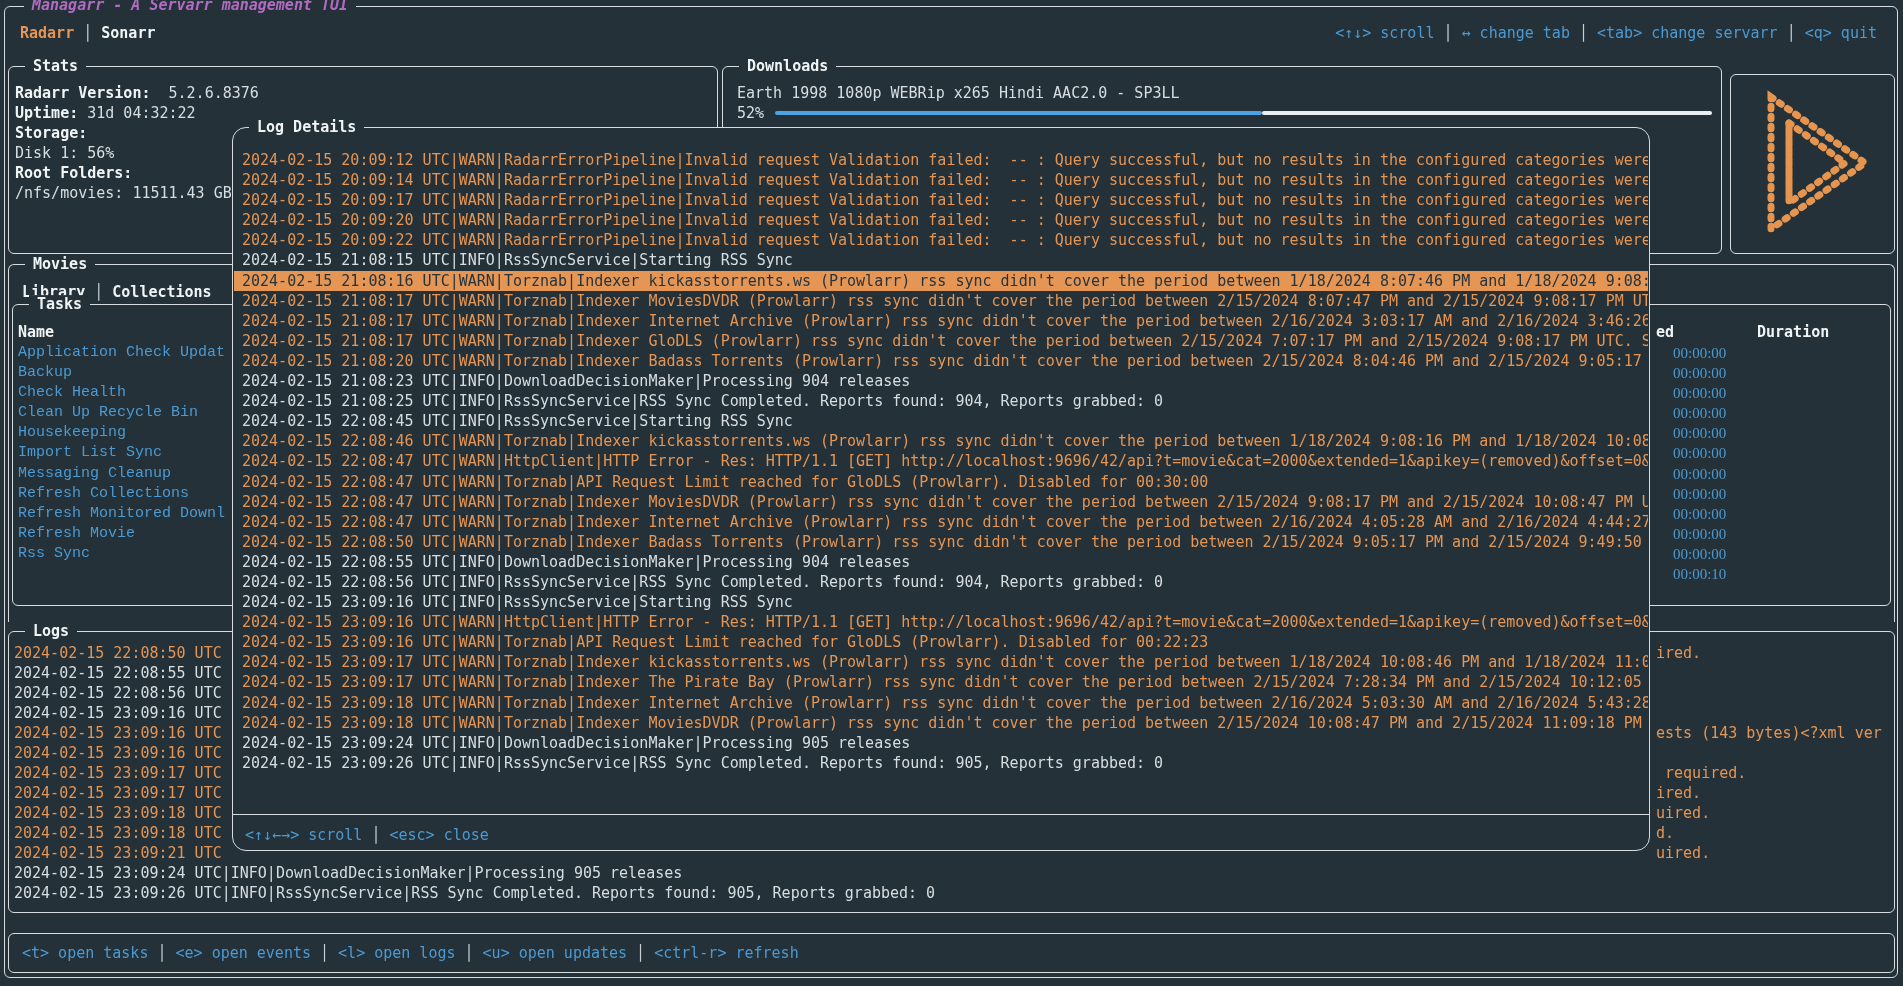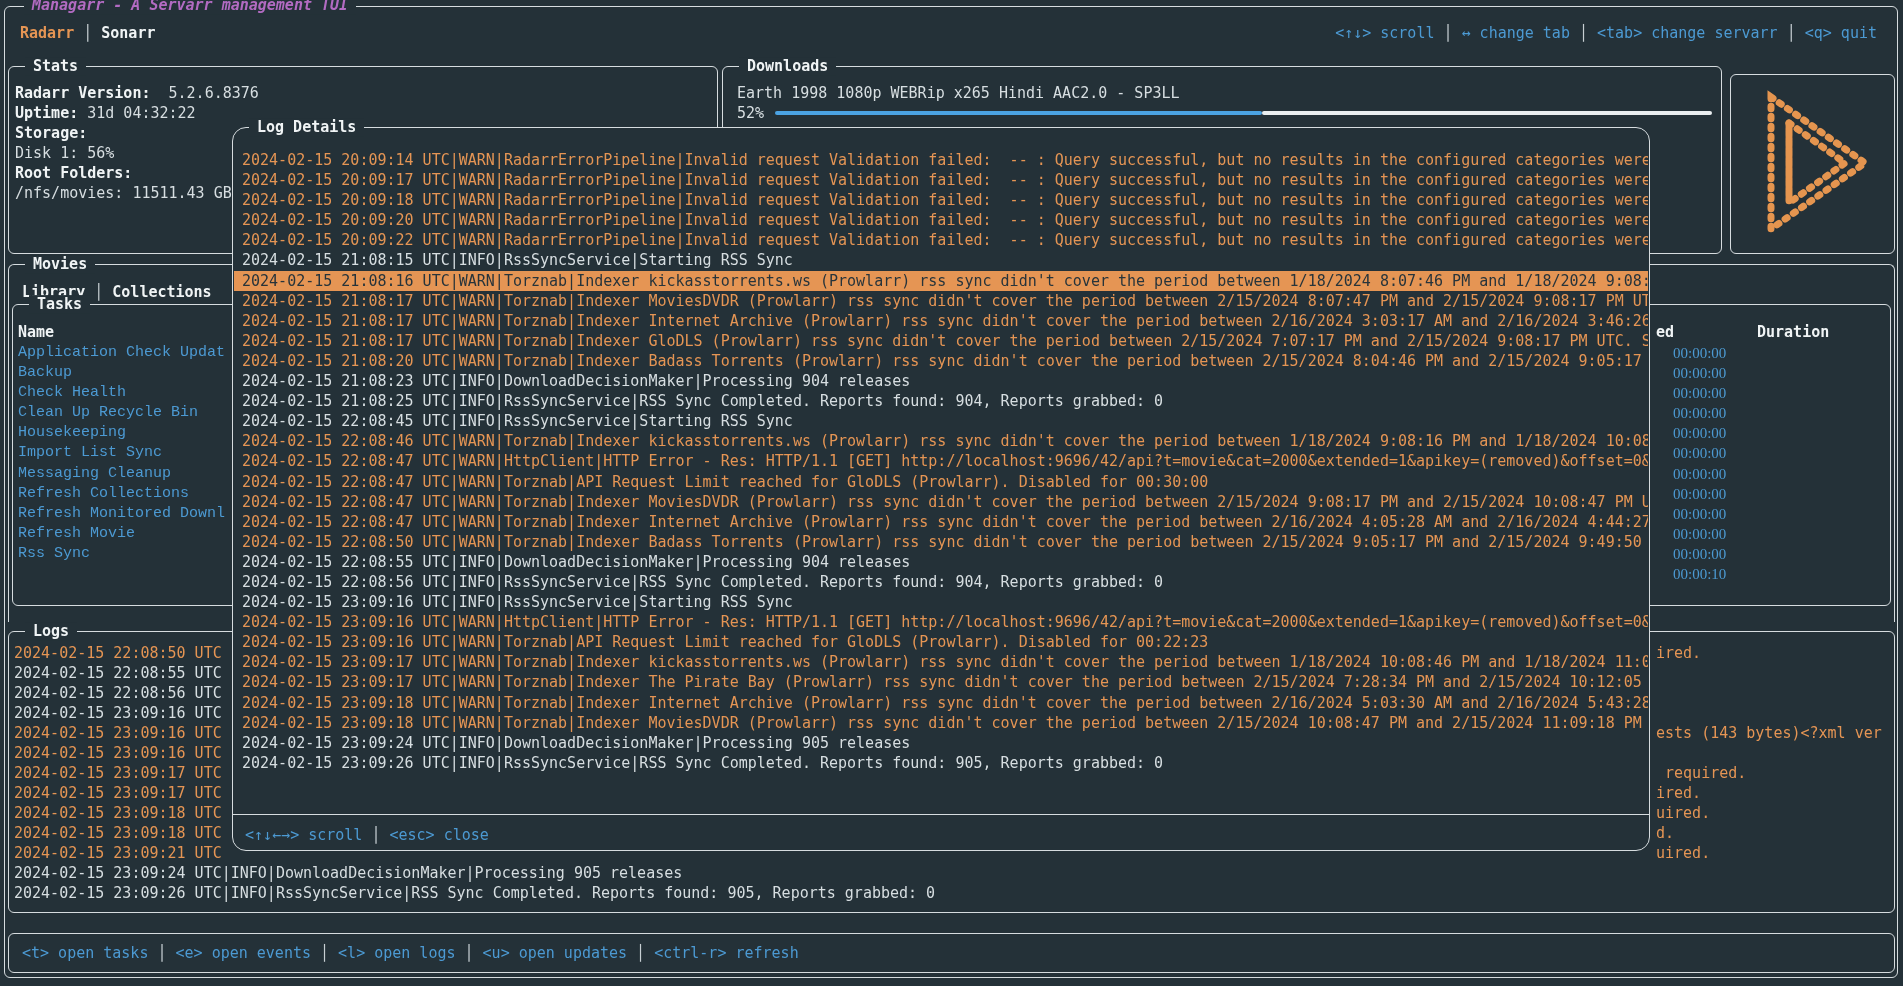--- a/index.html
+++ b/index.html
@@ -148,23 +148,23 @@
 
 <div class="box" style="left:8px;top:933px;width:1887px;height:40px;"></div>
 <div class="abs kbline blue" style="left:22px;top:943px;height:20px;">
   
 <span>&lt;t&gt; open tasks</span><span>&lt;e&gt; open events</span><span>&lt;l&gt; open logs</span><span>&lt;u&gt; open updates</span><span>&lt;ctrl-r&gt; refresh</span></div>
 
 <div class="modal" style="left:232px;top:127px;width:1418px;height:724px;">
   <span class="box-title" style="left:16px;">Log Details</span>
   <div class="abs loglines" style="left:1px;top:22px;width:1414px;">
 
+  <div class="lv-warn">2024-02-15 20:09:12 UTC|WARN|RadarrErrorPipeline|Invalid request Validation failed:  -- : Query successful, but no results in the configured categories were</div>
       <div class="lv-warn">2024-02-15 20:09:14 UTC|WARN|RadarrErrorPipeline|Invalid request Validation failed:  -- : Query successful, but no results in the configured categories were</div>
       <div class="lv-warn">2024-02-15 20:09:17 UTC|WARN|RadarrErrorPipeline|Invalid request Validation failed:  -- : Query successful, but no results in the configured categories were</div>
-      <div class="lv-warn">2024-02-15 20:09:18 UTC|WARN|RadarrErrorPipeline|Invalid request Validation failed:  -- : Query successful, but no results in the configured categories were</div>
       <div class="lv-warn">2024-02-15 20:09:20 UTC|WARN|RadarrErrorPipeline|Invalid request Validation failed:  -- : Query successful, but no results in the configured categories were</div>
       <div class="lv-warn">2024-02-15 20:09:22 UTC|WARN|RadarrErrorPipeline|Invalid request Validation failed:  -- : Query successful, but no results in the configured categories were</div>
       <div class="lv-info">2024-02-15 21:08:15 UTC|INFO|RssSyncService|Starting RSS Sync</div>
       <div class="lv-selected">2024-02-15 21:08:16 UTC|WARN|Torznab|Indexer kickasstorrents.ws (Prowlarr) rss sync didn't cover the period between 1/18/2024 8:07:46 PM and 1/18/2024 9:08:1</div>
       <div class="lv-warn">2024-02-15 21:08:17 UTC|WARN|Torznab|Indexer MoviesDVDR (Prowlarr) rss sync didn't cover the period between 2/15/2024 8:07:47 PM and 2/15/2024 9:08:17 PM UTC</div>
       <div class="lv-warn">2024-02-15 21:08:17 UTC|WARN|Torznab|Indexer Internet Archive (Prowlarr) rss sync didn't cover the period between 2/16/2024 3:03:17 AM and 2/16/2024 3:46:26</div>
       <div class="lv-warn">2024-02-15 21:08:17 UTC|WARN|Torznab|Indexer GloDLS (Prowlarr) rss sync didn't cover the period between 2/15/2024 7:07:17 PM and 2/15/2024 9:08:17 PM UTC. Se</div>
       <div class="lv-warn">2024-02-15 21:08:20 UTC|WARN|Torznab|Indexer Badass Torrents (Prowlarr) rss sync didn't cover the period between 2/15/2024 8:04:46 PM and 2/15/2024 9:05:17 P</div>
       <div class="lv-info">2024-02-15 21:08:23 UTC|INFO|DownloadDecisionMaker|Processing 904 releases</div>
       <div class="lv-info">2024-02-15 21:08:25 UTC|INFO|RssSyncService|RSS Sync Completed. Reports found: 904, Reports grabbed: 0</div>

